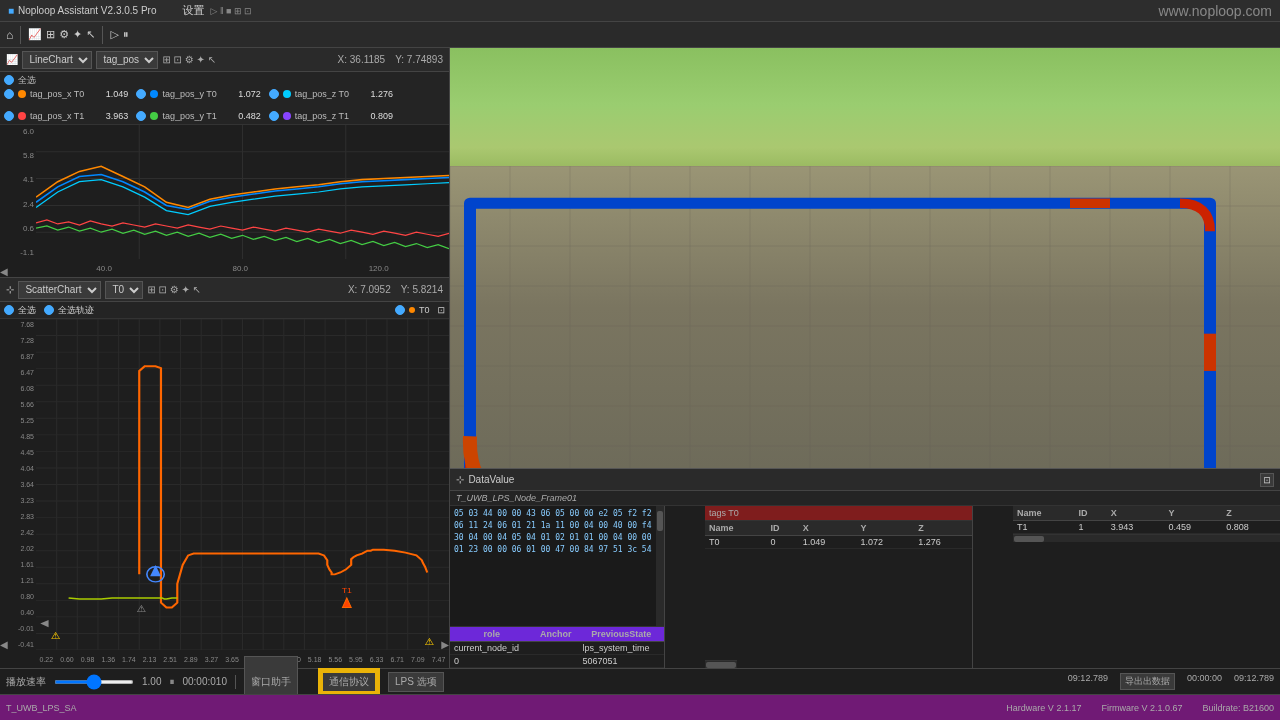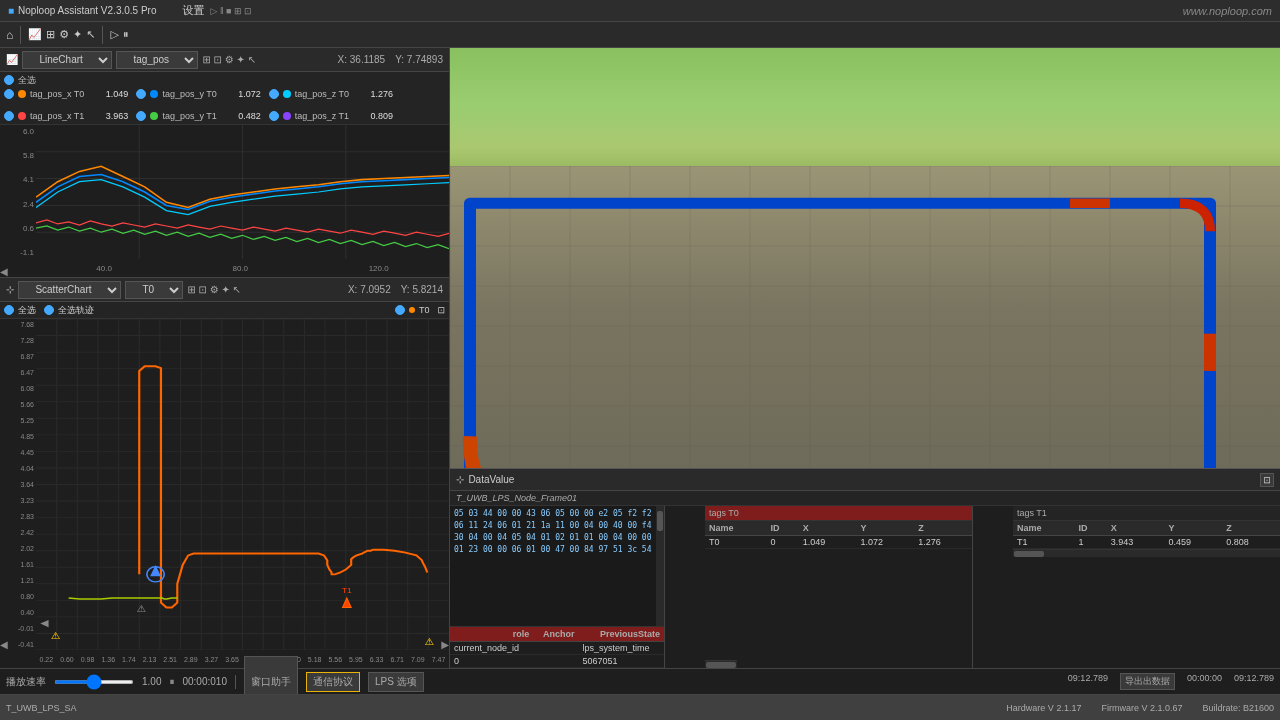--- a/index.html
+++ b/index.html
@@ -63,21 +63,21 @@
       gap: 4px;
       border-bottom: 1px solid #444;
       font-size: 10px;
     }
     .chart-select {
       height: 18px;
       background: #3a3a3a;
       border: 1px solid #555;
       color: #ccc;
       font-size: 10px;
-      padding: 0 12px;
+      padding: 0 2px;
     }
     .chart-coord {
       margin-left: auto;
       font-size: 10px;
       color: #aaa;
     }
 
     #chart-top-legend {
       padding: 2px 4px;
       background: #242424;
@@ -153,23 +153,23 @@
       align-items: center;
       padding: 0 6px;
       font-size: 10px;
       gap: 4px;
     }
     .data-table {
       width: 100%;
       border-collapse: collapse;
     }
     .data-table th {
-      background: #7f1d1d;
+      background: #6d28d9;
       padding: 2px 4px;
-      text-align: right;
+      text-align: center;
       border-bottom: 1px solid #444;
       font-size: 9px;
       color: #aaa;
     }
     .data-table td {
       padding: 1px 4px;
       border-bottom: 1px solid #2a2a2a;
       font-size: 9px;
     }
     .tags-table {
@@ -201,21 +201,21 @@
       font-size: 10px;
       color: #aaa;
       gap: 8px;
       position: absolute;
       bottom: 26px;
       left: 0;
       right: 0;
     }
     #bottom-bar {
       height: 26px;
-      background: #404040;
+      background: #701a75;
       border-top: 1px solid #444;
       display: flex;
       align-items: center;
       padding: 0 6px;
       font-size: 10px;
       color: #aaa;
       gap: 8px;
       position: absolute;
       bottom: 0;
       left: 0;
@@ -238,21 +238,21 @@
     }
   </style>
 </head>
 <body>
 
 <div id="title-bar">
   <span style="color:#4af;font-size:10px;margin-right:4px;">■</span>
   <span style="font-size:10px;color:#ccc;">Noploop Assistant V2.3.0.5 Pro</span>
   <span style="margin-left:26px;">设置</span>
   <span style="margin-left:6px;font-size:9px;color:#888;">▷ ‖ ■ ⊞ ⊡</span>
-  <span style="margin-left:auto;font-size:11px;color:#888;font-style:italic;">www.noploop.com</span>
+  <span style="margin-left:auto;font-size:14px;color:#888;">www.noploop.com</span>
 </div>
 
 <div id="toolbar">
   <span style="font-size:12px;">⌂</span>
   <div class="toolbar-sep"></div>
   <span style="font-size:11px;">📈</span>
   <span style="font-size:11px;">⊞</span>
   <span style="font-size:11px;">⚙</span>
   <span style="font-size:11px;">✦</span>
   <span style="font-size:11px;">↖</span>
@@ -625,23 +625,20 @@
             </tr>
           </tbody>
         </table>
 
         <div style="position:absolute;bottom:0;height:8px;background:#2a2a2a;border-top:1px solid #333;">
           <div style="width:30px;height:6px;background:#555;margin:1px;border-radius:2px;"></div>
         </div>
       </div>
 
       <div style="flex:1;display:flex;flex-direction:column;overflow:hidden;">
-        <div style="padding:2px 4px;font-size:9px;color:#aaa;border-bottom:1px solid #333;background:#242424;">
-          <span>tags T1</span>
-        </div>
         <table class="tags-table" style="width:100%;">
           <thead>
             <tr>
               <th>Name</th>
               <th>ID</th>
               <th>X</th>
               <th>Y</th>
               <th>Z</th>
             </tr>
           </thead>
@@ -664,21 +661,21 @@
   </div>
 
   <div id="status-bar">
     <span>播放速率</span>
     <input type="range" min="0" max="2" step="0.1" value="1" style="width: 80px; height: 4px;">
     <span>1.00</span>
     <span style="cursor:pointer;">⏸</span>
     <span>00:00:010</span>
     <div class="status-sep"></div>
     <span style="cursor:pointer;background:#3a3a3a;padding:18px 6px;border:1px solid #555;">窗口助手</span>
-    <span style="cursor:pointer;background:#3a3a3a;padding:2px 6px;border:1px solid #eab308;">通信协议</span>
+    <span style="cursor:pointer;background:#3a3a3a;padding:2px 6px;border:5px solid #eab308;margin-left:12px;">通信协议</span>
     <span style="cursor:pointer;background:#3a3a3a;padding:2px 6px;border:1px solid #555;">LPS 选项</span>
 
     <div style="margin-left:auto;display:flex;gap:12px;font-size:9px;">
       <span>09:12.789</span>
       <span style="cursor:pointer;background:#3a3a3a;padding:1px 4px;border:1px solid #555;">导出出数据</span>
       <span>00:00:00</span>
       <span>09:12.789</span>
     </div>
   </div>
 

